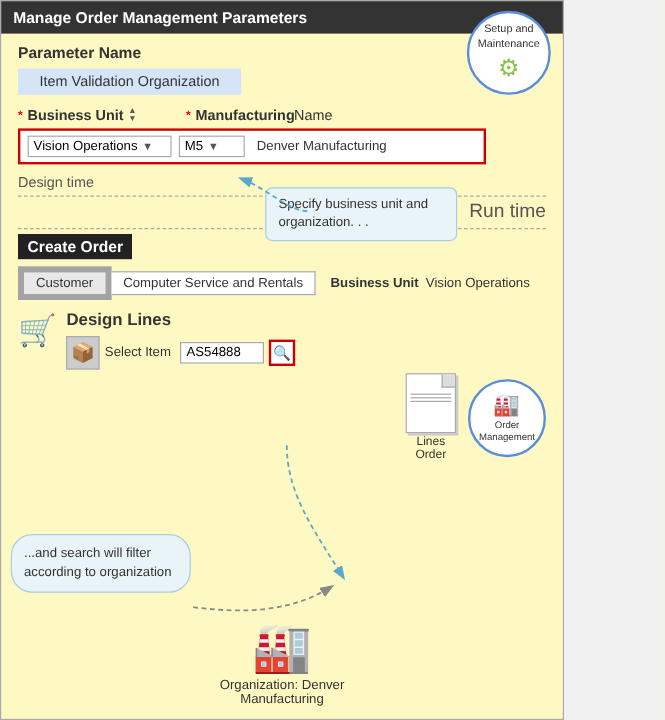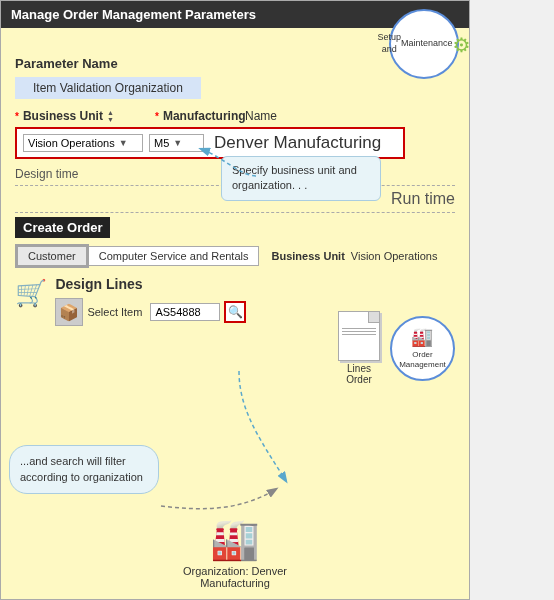--- a/index.html
+++ b/index.html
@@ -32,39 +32,38 @@
     .setup-btn {
       position: absolute;
       top: 8px;
       right: 10px;
       width: 70px;
       height: 70px;
       border-radius: 50%;
       border: 2px solid #5b8dd9;
       background: white;
       display: flex;
-      flex-direction: row;
+      flex-direction: column;
       align-items: center;
       justify-content: center;
       font-size: 10px;
       text-align: center;
       color: #333;
       cursor: pointer;
       z-index: 10;
     }
     .setup-btn .gear-icon {
       font-size: 20px;
       color: #8bc34a;
       margin-top: 2px;
     }
 
     
     .content {
       padding: 8px 14px;
-      margin-top: 20px;
     }
 
     .param-name-label {
       font-size: 13px;
       font-weight: bold;
       margin-bottom: 6px;
       color: #333;
     }
 
     .item-validation-box {
@@ -143,21 +142,21 @@
     .select-field-org {
       width: 55px;
     }
     .dropdown-arrow {
       font-size: 9px;
       color: #555;
       margin-left: 4px;
     }
 
     .name-text {
-      font-size: 17px;
+      font-size: 11px;
       color: #333;
       padding-left: 4px;
     }
 
     
     .callout-bubble {
       position: absolute;
       top: 155px;
       left: 220px;
       background: #e8f4f8;
@@ -203,21 +202,21 @@
     }
 
     .customer-tabs {
       display: flex;
       align-items: center;
       gap: 0;
       margin-bottom: 8px;
       font-size: 11px;
     }
     .tab-customer {
-      border: 3px solid #a3a3a3;
+      border: 5px solid #a3a3a3;
       padding: 3px 10px;
       background: #e8e8e8;
       color: #333;
       cursor: pointer;
     }
     .tab-csr {
       border: 1px solid #aaa;
       border-left: none;
       padding: 3px 10px;
       background: white;

